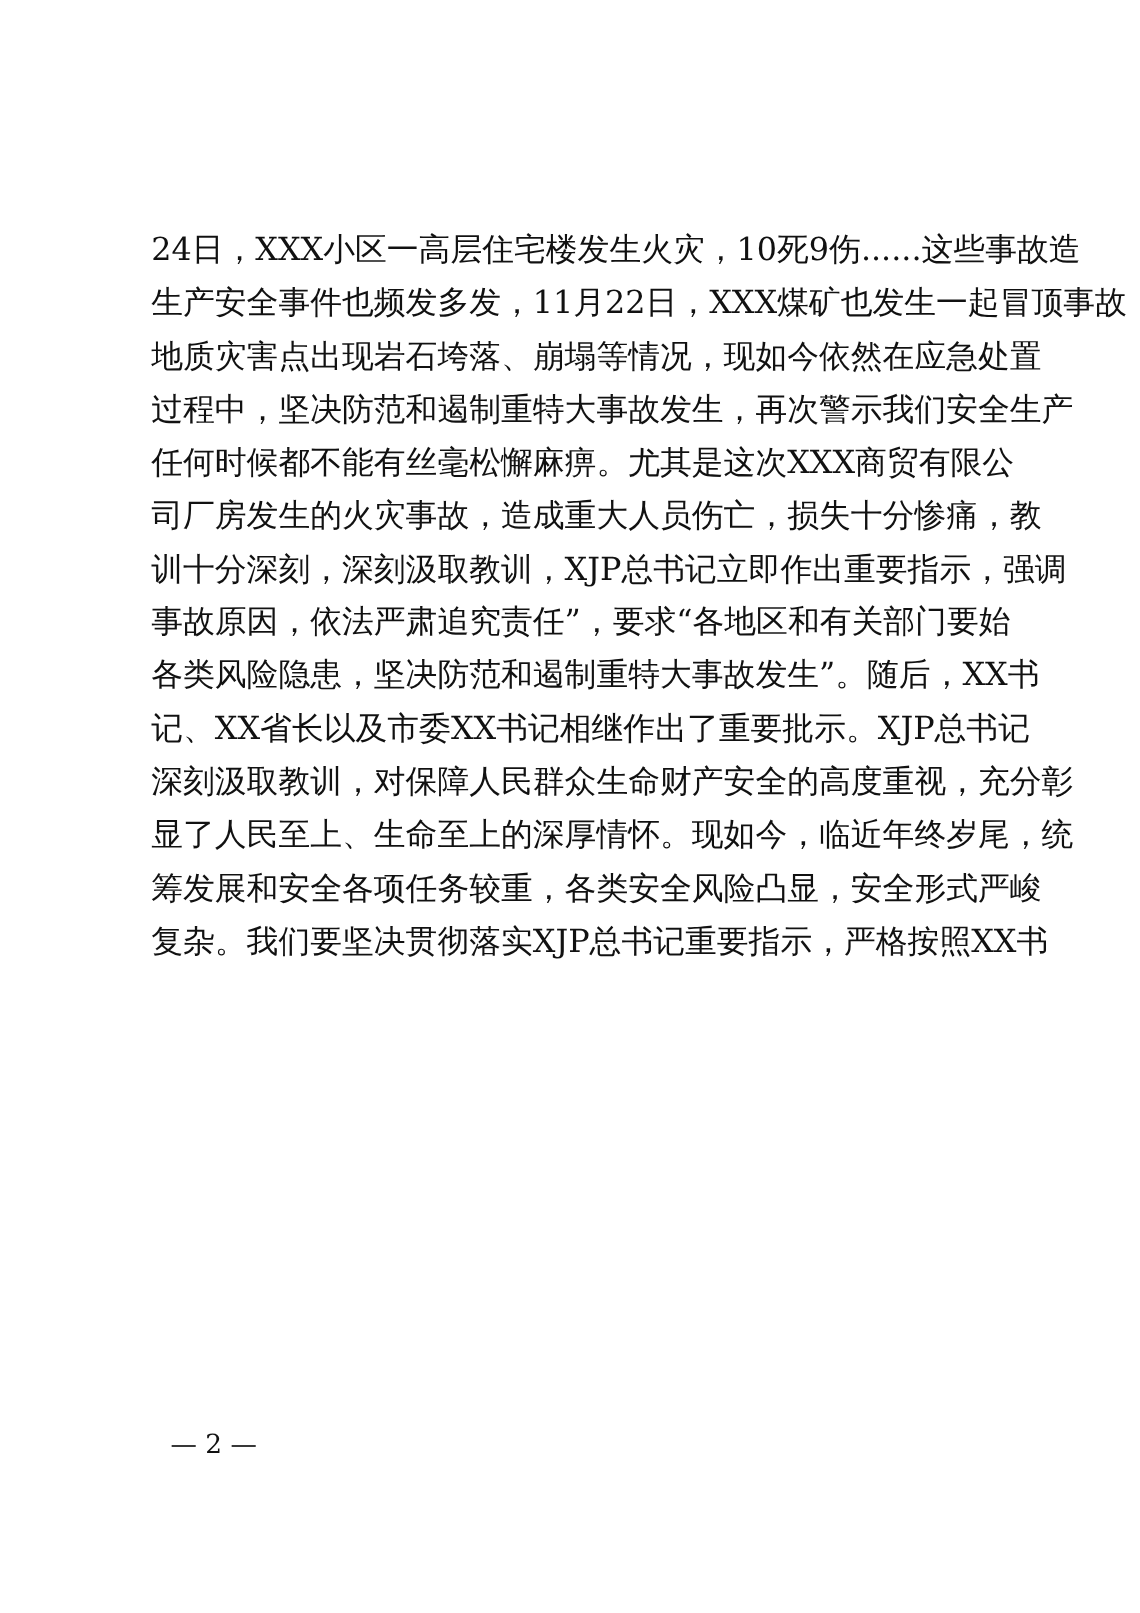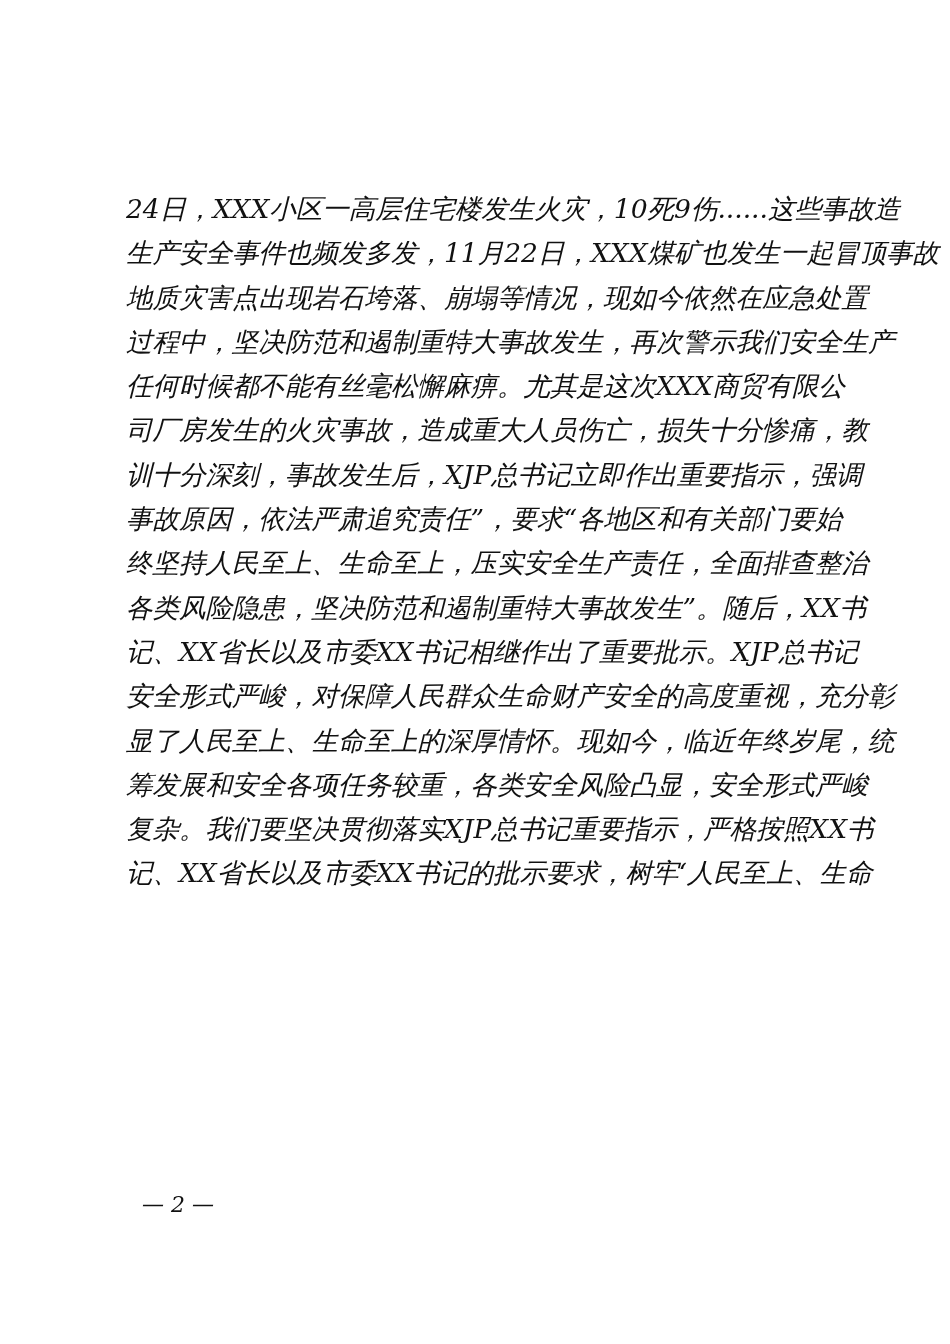--- a/index.html
+++ b/index.html
@@ -14,21 +14,20 @@
       overflow: hidden;
       font-family: "DejaVu Serif", "Liberation Serif", serif;
       color: #111111;
     }
     .page {
       position: absolute;
       left: 0; top: 0;
       width: 950px;
       height: 1344px;
       background: #ffffff;
-      font-style: italic;
     }
     .body-text {
       position: absolute;
       left: 126px;
       top: 187px;
       width: 708px;
     }
     .line {
       display: block;
       height: 44.3px;
@@ -55,26 +54,24 @@
 <body>
 
 <div class="page">
   <div class="body-text">
     <span class="line">24日，XXX小区一高层住宅楼发生火灾，10死9伤......这些事故造</span>
     <span class="line">生产安全事件也频发多发，11月22日，XXX煤矿也发生一起冒顶事故</span>
     <span class="line">地质灾害点出现岩石垮落、崩塌等情况，现如今依然在应急处置</span>
     <span class="line">过程中，坚决防范和遏制重特大事故发生，再次警示我们安全生产</span>
     <span class="line">任何时候都不能有丝毫松懈麻痹。尤其是这次XXX商贸有限公</span>
     <span class="line">司厂房发生的火灾事故，造成重大人员伤亡，损失十分惨痛，教</span>
-    <span class="line">训十分深刻，事故发生后，XJP总书记立即作出重要指示，强调</span>
+    <span class="line">训十分深刻，深刻汲取教训，XJP总书记立即作出重要指示，强调</span>
     <span class="line">事故原因，依法严肃追究责任”，要求“各地区和有关部门要始</span>
-    <span class="line">终坚持人民至上、生命至上，压实安全生产责任，全面排查整治</span>
     <span class="line">各类风险隐患，坚决防范和遏制重特大事故发生”。随后，XX书</span>
     <span class="line">记、XX省长以及市委XX书记相继作出了重要批示。XJP总书记</span>
-    <span class="line">安全形式严峻，对保障人民群众生命财产安全的高度重视，充分彰</span>
+    <span class="line">深刻汲取教训，对保障人民群众生命财产安全的高度重视，充分彰</span>
     <span class="line">显了人民至上、生命至上的深厚情怀。现如今，临近年终岁尾，统</span>
     <span class="line">筹发展和安全各项任务较重，各类安全风险凸显，安全形式严峻</span>
     <span class="line">复杂。我们要坚决贯彻落实XJP总书记重要指示，严格按照XX书</span>
-    <span class="line">记、XX省长以及市委XX书记的批示要求，树牢‘人民至上、生命</span>
   </div>
 
   <div class="page-number">— 2 —</div>
 </div>
 
 </body></html>

